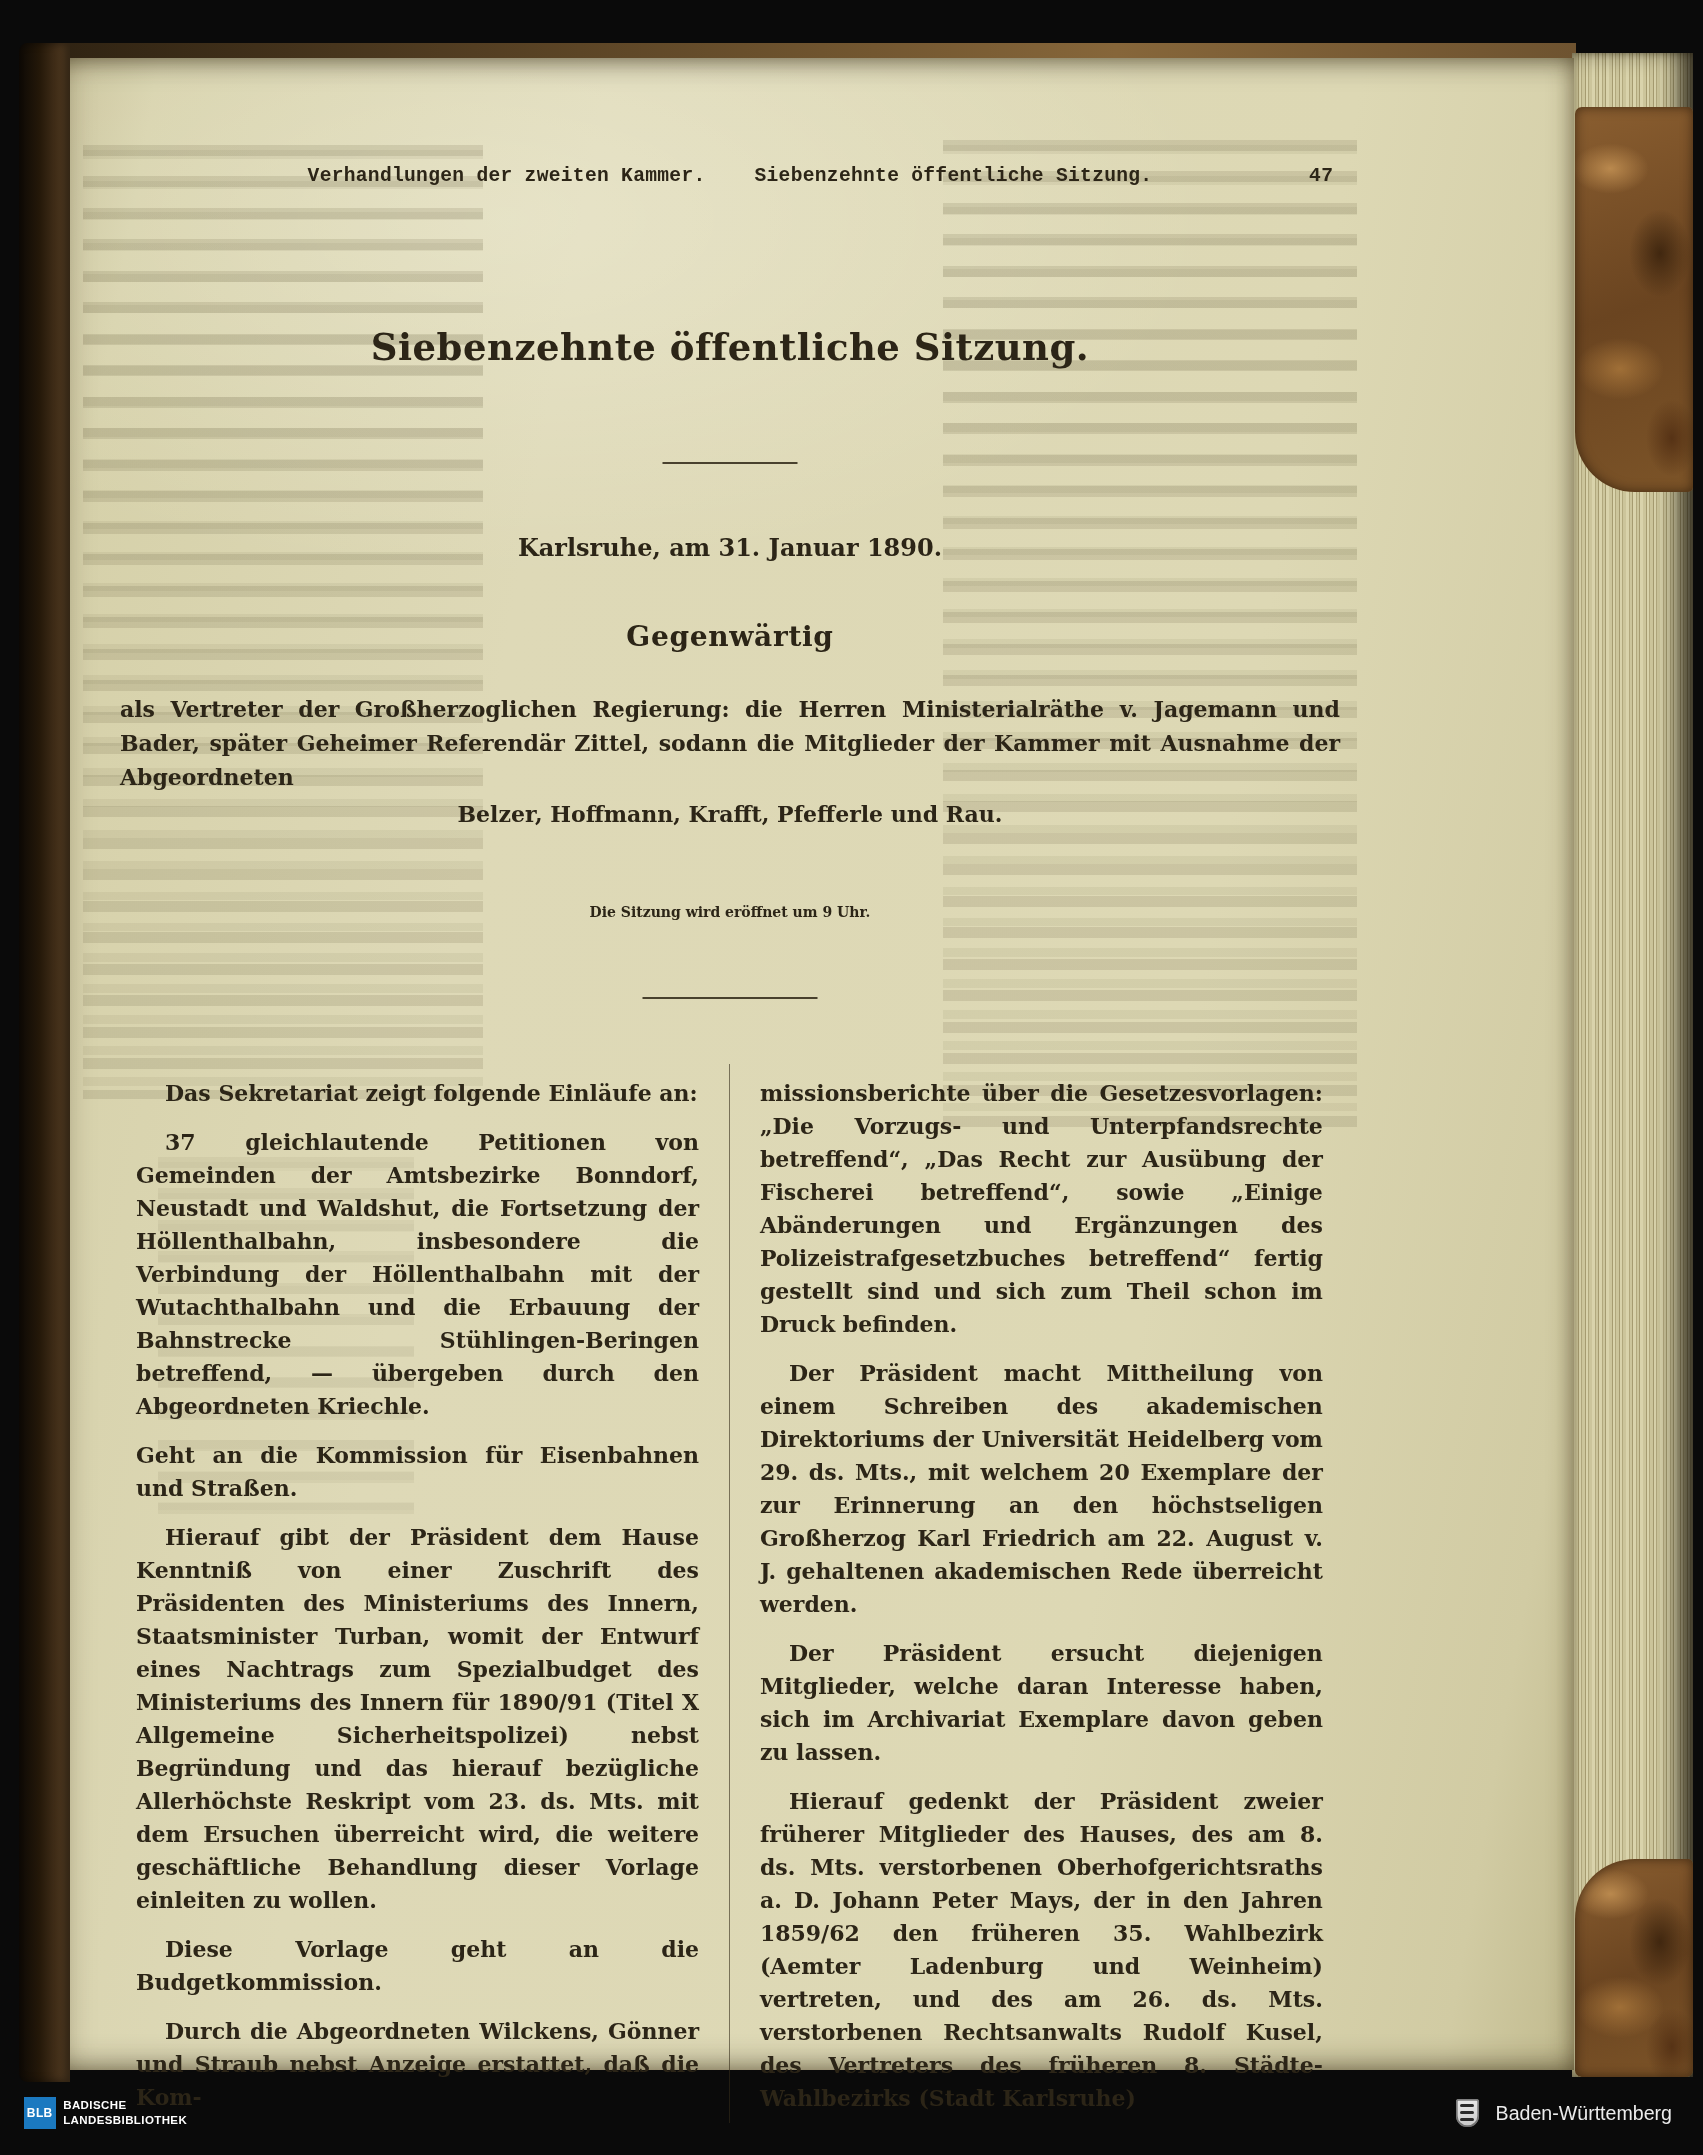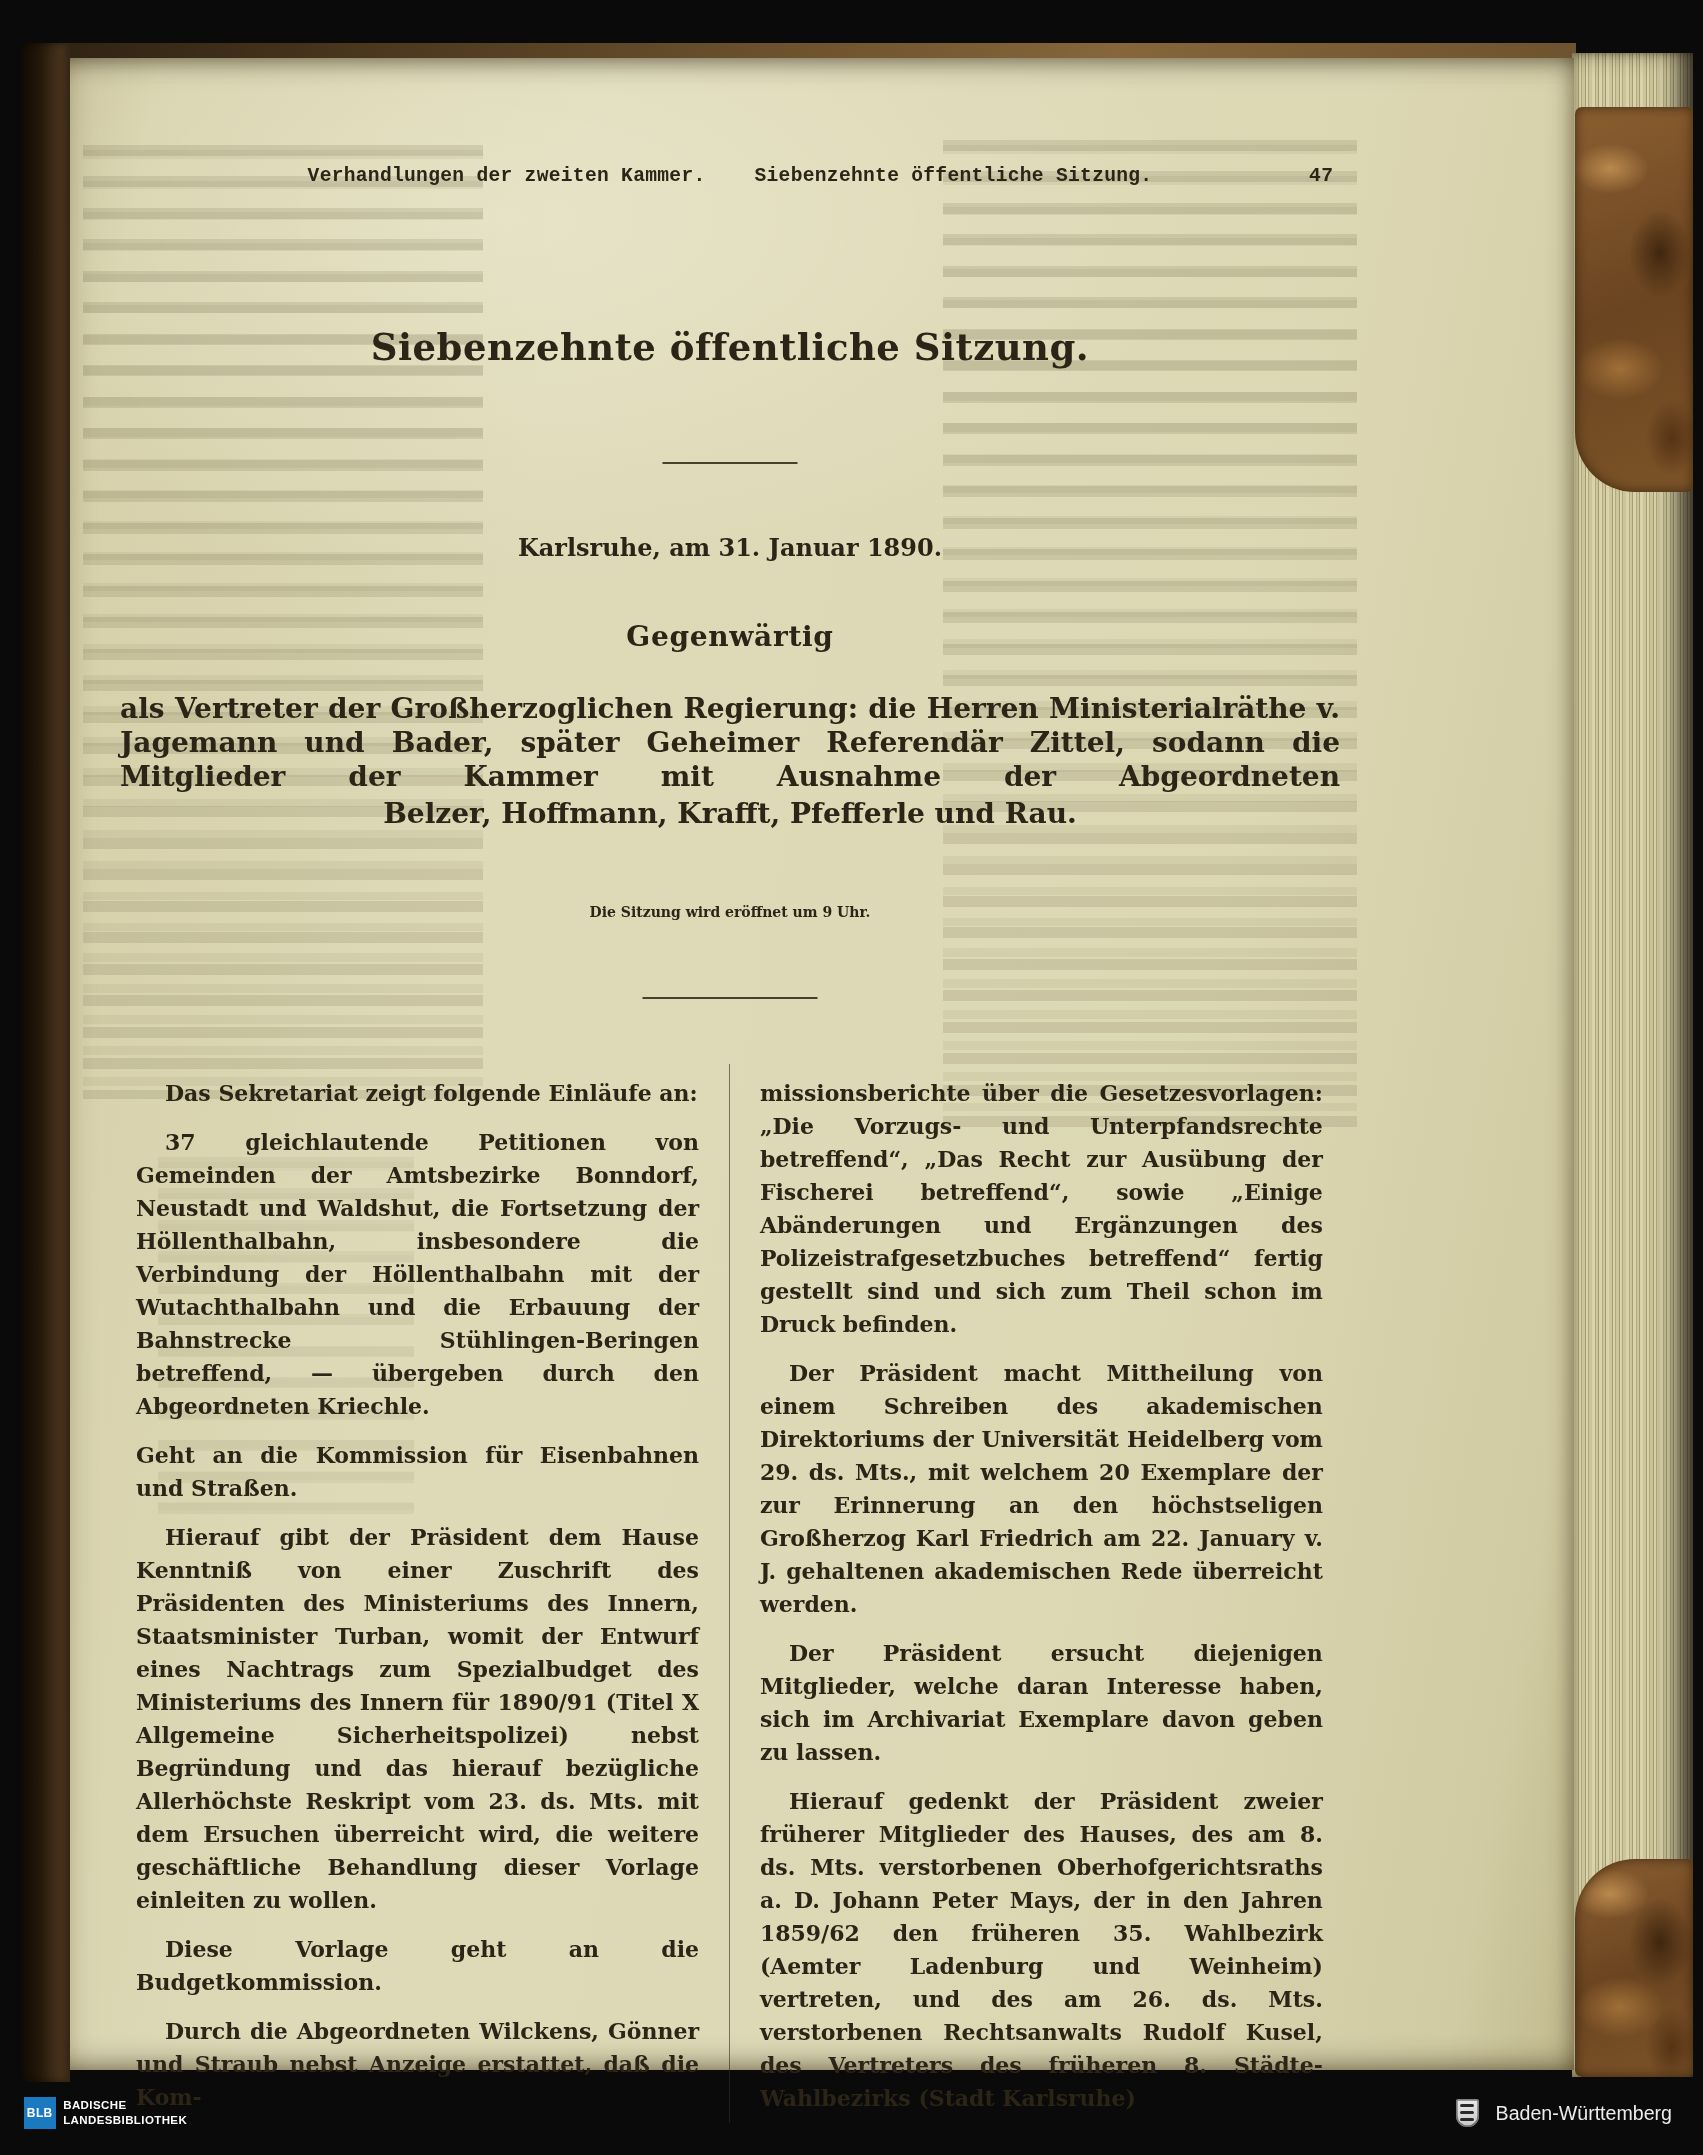--- a/index.html
+++ b/index.html
@@ -52,21 +52,21 @@
   .running{position:absolute;left:0;top:107px;width:100%;display:flex;justify-content:center;gap:49px;
     font-size:19.6px;letter-spacing:0.3px;font-family:Liberation Mono, monospace;}
   .pagenum{position:absolute;right:6.8px;top:0;}
   .session-title{position:absolute;left:0;top:267px;width:100%;text-align:center;
     font-size:37px;letter-spacing:0.5px;}
   .rule{position:absolute;left:50%;transform:translateX(-50%);height:1.7px;background:rgba(46,38,21,0.85);}
   .rule-1{top:404px;width:135px;}
   .rule-2{top:939px;width:175px;}
   .dateline{position:absolute;left:0;top:475px;width:100%;text-align:center;font-size:24px;}
   .present-h{position:absolute;left:0;top:562px;width:100%;text-align:center;font-size:28px;letter-spacing:0.7px;}
-  .present{position:absolute;left:0;top:634px;width:100%;font-size:28px;line-height:34px;}
+  .present{position:absolute;left:0;top:634px;width:100%;font-size:22px;line-height:34px;}
   .present .just{text-align:justify;text-align-last:justify;margin:0;}
   .present .names{text-align:center;margin:3.4px 0 0 0;}
   .chair{position:absolute;left:0;top:790px;width:100%;text-align:center;font-size:22px;}
   .opening{position:absolute;left:0;top:846px;width:100%;text-align:center;font-size:14px;}
   .columns{position:absolute;left:0;top:1003px;width:100%;display:flex;align-items:stretch;}
   .col{width:595px;font-size:22px;line-height:33px;text-align:justify;}
   .col p{margin:16px;text-indent:29px;}
   .col p.flush{text-indent:0;}
   .divider{width:1.7px;background:rgba(52,44,25,0.6);margin:3.4px 13.6px 8.5px 13.6px;}
 
@@ -127,21 +127,21 @@
           <p>Das Sekretariat zeigt folgende Einläufe an:</p>
           <p>37 gleichlautende Petitionen von Gemeinden der Amtsbezirke Bonndorf, Neustadt und Waldshut, die Fortsetzung der Höllenthalbahn, insbesondere die Verbindung der Höllenthalbahn mit der Wutachthalbahn und die Erbauung der Bahnstrecke Stühlingen-Beringen betreffend, — übergeben durch den Abgeordneten Kriechle.</p>
           <p class="flush">Geht an die Kommission für Eisenbahnen und Straßen.</p>
           <p>Hierauf gibt der Präsident dem Hause Kenntniß von einer Zuschrift des Präsidenten des Ministeriums des Innern, Staatsminister Turban, womit der Entwurf eines Nachtrags zum Spezialbudget des Ministeriums des Innern für 1890/91 (Titel X Allgemeine Sicherheitspolizei) nebst Begründung und das hierauf bezügliche Allerhöchste Reskript vom 23. ds. Mts. mit dem Ersuchen überreicht wird, die weitere geschäftliche Behandlung dieser Vorlage einleiten zu wollen.</p>
           <p>Diese Vorlage geht an die Budgetkommission.</p>
           <p>Durch die Abgeordneten Wilckens, Gönner und Straub nebst Anzeige erstattet, daß die Kom-</p>
         </div>
         <div class="divider"></div>
         <div class="col">
           <p class="flush">missionsberichte über die Gesetzesvorlagen: „Die Vorzugs- und Unterpfandsrechte betreffend“, „Das Recht zur Ausübung der Fischerei betreffend“, sowie „Einige Abänderungen und Ergänzungen des Polizeistrafgesetzbuches betreffend“ fertig gestellt sind und sich zum Theil schon im Druck befinden.</p>
-          <p>Der Präsident macht Mittheilung von einem Schreiben des akademischen Direktoriums der Universität Heidelberg vom 29. ds. Mts., mit welchem 20 Exemplare der zur Erinnerung an den höchstseligen Großherzog Karl Friedrich am 22. January v. J. gehaltenen akademischen Rede überreicht werden.</p>
+          <p>Der Präsident macht Mittheilung von einem Schreiben des akademischen Direktoriums der Universität Heidelberg vom 29. ds. Mts., mit welchem 20 Exemplare der zur Erinnerung an den höchstseligen Großherzog Karl Friedrich am 22. August v. J. gehaltenen akademischen Rede überreicht werden.</p>
           <p>Der Präsident ersucht diejenigen Mitglieder, welche daran Interesse haben, sich im Archivariat Exemplare davon geben zu lassen.</p>
           <p>Hierauf gedenkt der Präsident zweier früherer Mitglieder des Hauses, des am 8. ds. Mts. verstorbenen Oberhofgerichtsraths a. D. Johann Peter Mays, der in den Jahren 1859/62 den früheren 35. Wahlbezirk (Aemter Ladenburg und Weinheim) vertreten, und des am 26. ds. Mts. verstorbenen Rechtsanwalts Rudolf Kusel, des Vertreters des früheren 8. Städte-Wahlbezirks (Stadt Karlsruhe)</p>
         </div>
       </div>
 
     </div>
   </div>
 
   <div class="leather-left"></div>
 

